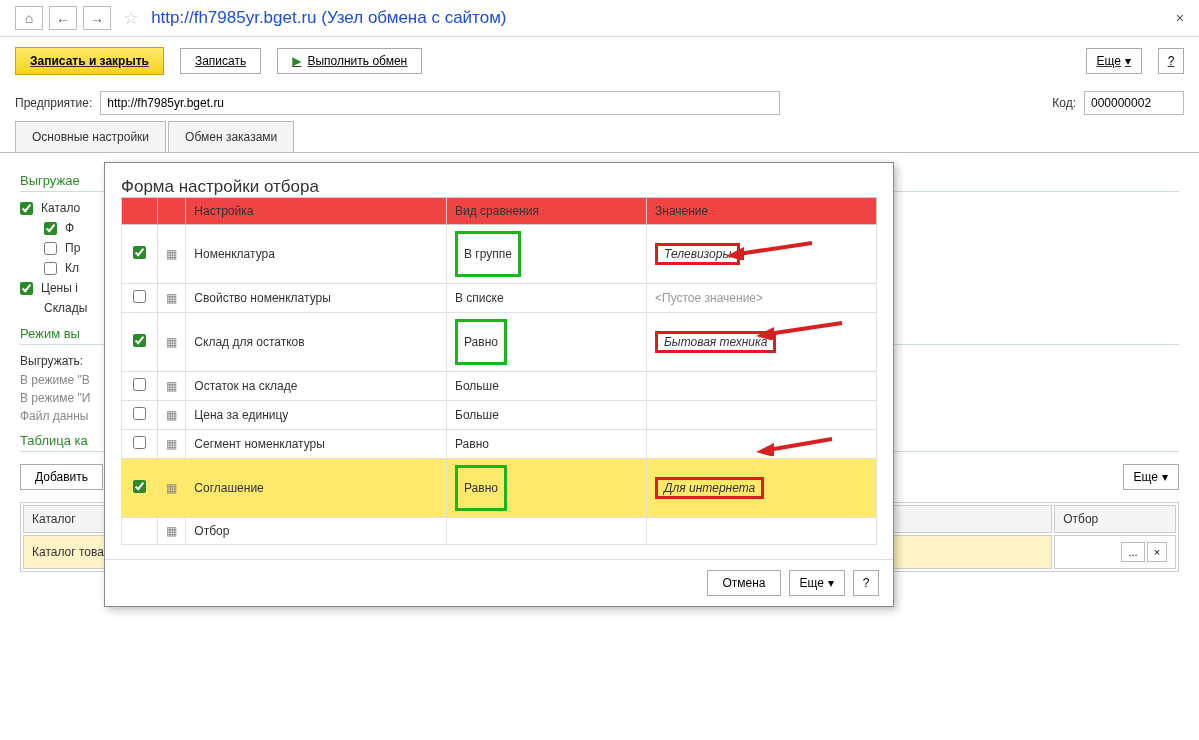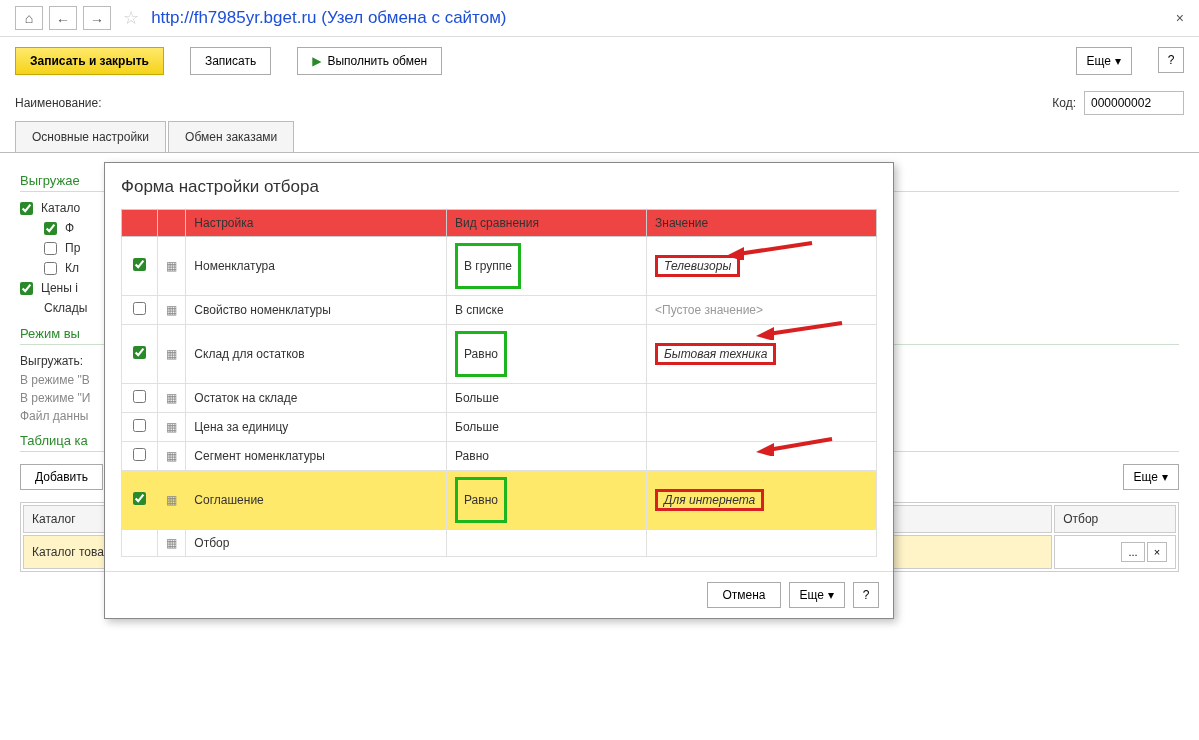--- a/index.html
+++ b/index.html
@@ -1,21 +1,21 @@
 <!DOCTYPE html>
 <html><head>
 <meta charset="utf-8">
 <style>
 * { box-sizing: border-box; margin: 0; padding: 0; }
 body { font-family: Arial, sans-serif; font-size: 12px; background: #fff; color: #333; width: 1199px; }
 .top-toolbar { display: flex; align-items: center; padding: 6px 15px; gap: 6px; border-bottom: 1px solid #ddd; }
 .nav-btn { width: 28px; height: 24px; background: #fff; border: 1px solid #bbb; display: flex; align-items: center; justify-content: center; cursor: pointer; font-size: 14px; color: #555; }
 .star-icon { font-size: 18px; color: #ccc; margin: 0 6px; }
 .page-title { font-size: 17px; color: #1d4ed8; }
-.main-toolbar { display: flex; padding: 10px 15px; gap: 26px; }
+.main-toolbar { display: flex; align-items: center; padding: 10px 15px; gap: 16px; text-decoration: underline; }
 .btn-yellow { background: linear-gradient(#ffe96b, #f5d31a); border: 1px solid #c5a800; padding: 6px 14px; font-weight: bold; font-size: 12px; cursor: pointer; }
 .btn-white { background: #fff; border: 1px solid #aaa; padding: 5px 14px; font-size: 12px; cursor: pointer; display: inline-flex; align-items: center; gap: 6px; }
 .btn-more { background: #fff; border: 1px solid #aaa; padding: 5px 10px; font-size: 12px; cursor: pointer; display: inline-flex; align-items: center; gap: 4px; }
 .btn-help { width: 26px; height: 26px; background: #fff; border: 1px solid #aaa; font-size: 12px; cursor: pointer; }
 .spacer { flex: 1; }
 .play-icon { color: #2a8a2a; }
 .form-row { display: flex; align-items: center; padding: 6px 15px; gap: 8px; }
 .form-label { font-size: 12px; }
 .form-input { border: 1px solid #bbb; padding: 4px 6px; font-size: 12px; }
 .tabs { display: flex; border-bottom: 1px solid #bbb; padding: 0 15px; position: relative; }
@@ -32,21 +32,21 @@
 .catalog-table td { border: 1px solid #ccc; padding: 6px 8px; font-size: 12px; background: #fff4c8; }
 .catalog-actions { display: flex; align-items: center; gap: 4px; padding: 6px 0; }
 .dialog-overlay { position: absolute; left: 104px; top: 162px; z-index: 10; }
 .dialog { width: 790px; background: #fff; border: 1px solid #888; box-shadow: 3px 3px 8px rgba(0,0,0,0.25); }
 .dialog-titlebar { background: linear-gradient(#f0f0f0,#dcdcdc); border-bottom: 1px solid #aaa; padding: 3px 6px; display: flex; align-items: center; gap: 6px; font-size: 11px; }
 .dialog-titlebar .ic { width: 14px; height: 14px; background: #f5c518; border-radius: 50%; display: inline-block; }
 .dialog-titlebar .spacer { flex: 1; }
 .titlebar-icon { width: 16px; height: 16px; display: inline-flex; align-items: center; justify-content: center; font-size: 11px; color: #666; cursor: pointer; }
 .mem-btn { font-weight: bold; color: #888; font-size: 10px; padding: 0 2px; cursor: pointer; }
 .dialog-body { padding: 14px 16px; }
-.dialog-heading { font-size: 17px; color: #333; margin-bottom: 12px; }
+.dialog-heading { font-size: 17px; color: #333; margin-bottom: 0; }
 .filter-table { width: 100%; border: 1px solid #ccc; border-collapse: collapse; }
 .filter-table th { background: #ef4444; border: 1px solid #ccc; padding: 6px 8px; text-align: left; font-weight: normal; font-size: 12px; }
 .filter-table td { border: 1px solid #e0e0e0; padding: 6px 8px; font-size: 12px; vertical-align: middle; }
 .filter-table tr.selected td { background: #ffe96b; }
 .chk-cell { width: 36px; text-align: center; }
 .icon-cell { width: 26px; text-align: center; color: #888; }
 .box-green { border: 3px solid #1db51d; padding: 13px 6px; display: inline-block; }
 .box-red { border: 3px solid #d82020; padding: 1px 6px; display: inline-block; font-style: italic; }
 .empty-val { color: #999; }
 .dialog-footer { display: flex; justify-content: flex-end; gap: 8px; padding: 10px 14px; border-top: 1px solid #ddd; align-items: center; }
@@ -78,21 +78,22 @@
     </button>
   <div class="spacer"></div>
   <button class="btn-more">
       <span>Еще</span> 
       <span>▾</span>
     </button>
   <button class="btn-help">?</button>
 </div>
 
 <div class="form-row">
-  <span class="form-label">Наименование:</span>
+  <span class="form-label">Предприятие:</span>
+  <input class="form-input" style="width: 680px;" value="http://fh7985yr.bget.ru">
   <div class="spacer"></div>
   <span class="form-label">Код:</span>
   <input class="form-input" style="width: 100px;" value="000000002">
 </div>
 
 <div class="tabs">
   <div class="tab">Основные настройки</div>
   <div class="tab">Обмен заказами</div>
 </div>
 

